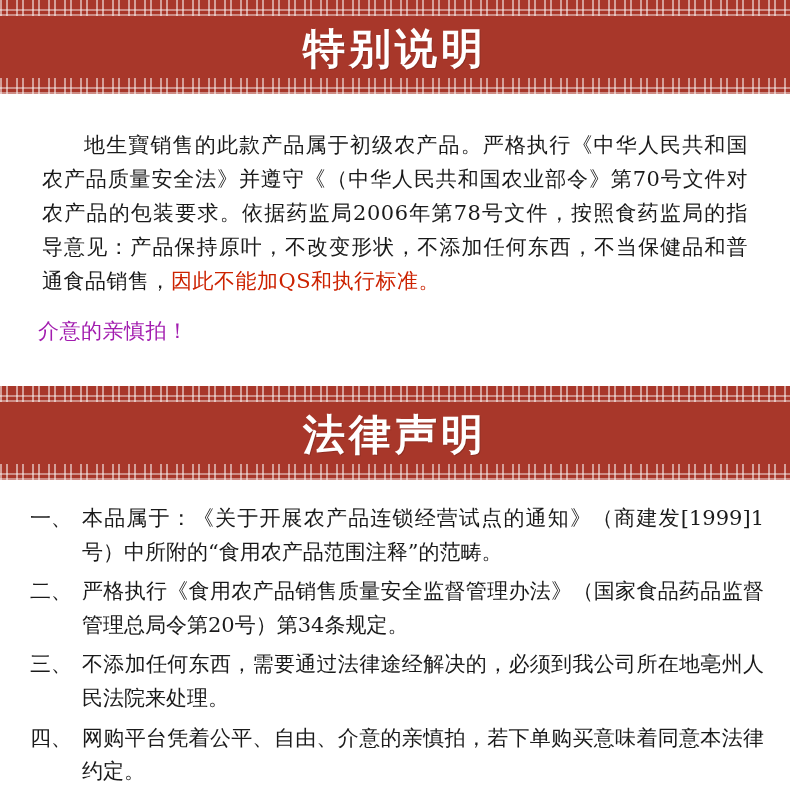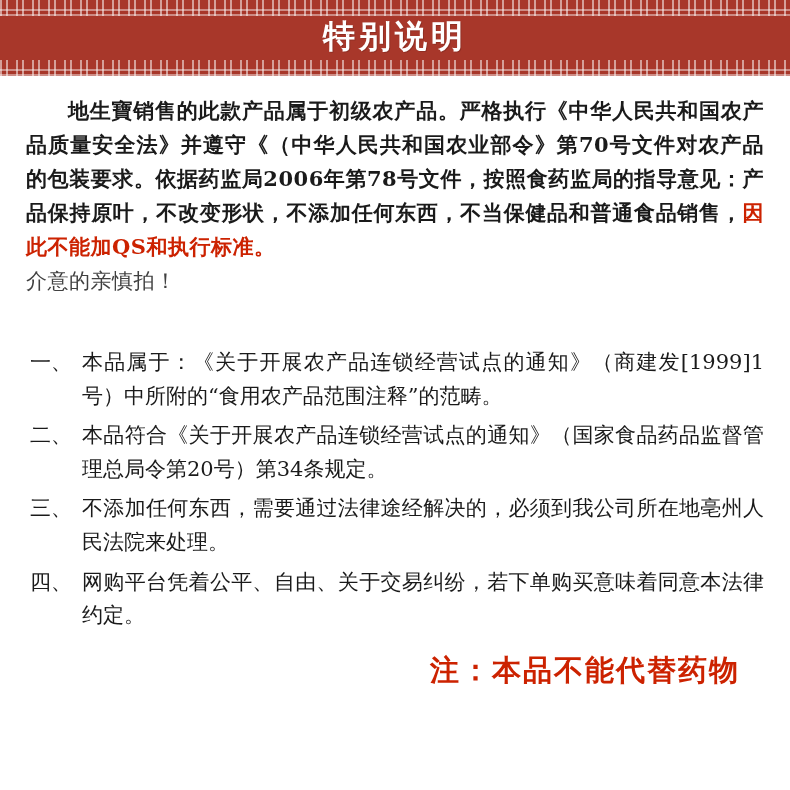--- a/index.html
+++ b/index.html
@@ -23,25 +23,25 @@
   
   .banner {
     position: relative;
     width: 790px;
     background: #a8372a;
     color: #ffffff;
     box-sizing: border-box;
   }
   .banner-title {
     text-align: center;
-    font-size: 32px;
+    font-size: 42px;
     font-weight: bold;
     letter-spacing: 4px;
     line-height: 1.0;
-    padding-top: 4px;
+    padding-top: 12px;
     padding-bottom: 8px;
     font-family: "DejaVu Serif", "Liberation Serif", serif;
     text-shadow: 1px 1px 0 rgba(0,0,0,0.15);
   }
   .banner-pattern {
     height: 16px;
     width: 100%;
     background-color: #a8372a;
     background-image:
       repeating-linear-gradient(90deg,
@@ -63,31 +63,30 @@
   
   .section-body {
     box-sizing: border-box;
     padding: 18px 26px 10px 26px;
     color: #1a1a1a;
     font-size: 21px;
     line-height: 1.62;
     letter-spacing: 0.5px;
   }
   .para {
-    margin: 0;
+    margin: 16px;
     text-indent: 2em;
     text-align: justify;
-    font-weight: bold;
   }
   .red {
     color: #cc2200;
   }
   .red-line {
-    color: #404040;
-    margin: 0;
+    color: #a21caf;
+    margin: 12px;
     text-indent: 0;
   }
 
   
   .legal-body {
     box-sizing: border-box;
     padding: 22px 26px 4px 30px;
     color: #1a1a1a;
     font-size: 21px;
     line-height: 1.6;
@@ -131,39 +130,44 @@
     <div class="banner-pattern"></div>
   </div>
 
   <div class="section-body">
     <p class="para"><span>地生寶销售的此款产品属于初级农产品。严格执行《中华人民共和国农产品质量安全法》并遵守《（中华人民共和国农业部令》第70号文件对农产品的包装要求。依据药监局2006年第78号文件，按照食药监局的指导意见：产品保持原叶，不改变形状，不添加任何东西，不当保健品和普通食品销售，</span><span class="red">因此不能加QS和执行标准。</span></p>
     <p class="red-line">介意的亲慎拍！</p>
   </div>
 
   <div class="spacer-gap"></div>
 
+  <div class="banner">
+    <div class="banner-pattern top"></div>
+    <div class="banner-title">法律声明</div>
+    <div class="banner-pattern"></div>
+  </div>
 
   <div class="legal-body">
 
     <div class="legal-item">
       <div class="legal-num">一、</div>
       <div class="legal-text">本品属于：《关于开展农产品连锁经营试点的通知》（商建发[1999]1号）中所附的“食用农产品范围注释”的范畴。</div>
     </div>
 
     <div class="legal-item">
       <div class="legal-num">二、</div>
-      <div class="legal-text">本品符合《关于开展农产品连锁经营试点的通知》（国家食品药品监督管理总局令第20号）第34条规定。</div>
+      <div class="legal-text">严格执行《食用农产品销售质量安全监督管理办法》（国家食品药品监督管理总局令第20号）第34条规定。</div>
     </div>
 
     <div class="legal-item">
       <div class="legal-num">三、</div>
       <div class="legal-text">不添加任何东西，需要通过法律途经解决的，必须到我公司所在地亳州人民法院来处理。</div>
     </div>
 
     <div class="legal-item">
       <div class="legal-num">四、</div>
-      <div class="legal-text">网购平台凭着公平、自由、关于交易纠纷，若下单购买意味着同意本法律约定。</div>
+      <div class="legal-text">网购平台凭着公平、自由、介意的亲慎拍，若下单购买意味着同意本法律约定。</div>
     </div>
 
     <div class="note">注：本品不能代替药物</div>
   </div>
 
 </div>
 
 </body></html>

